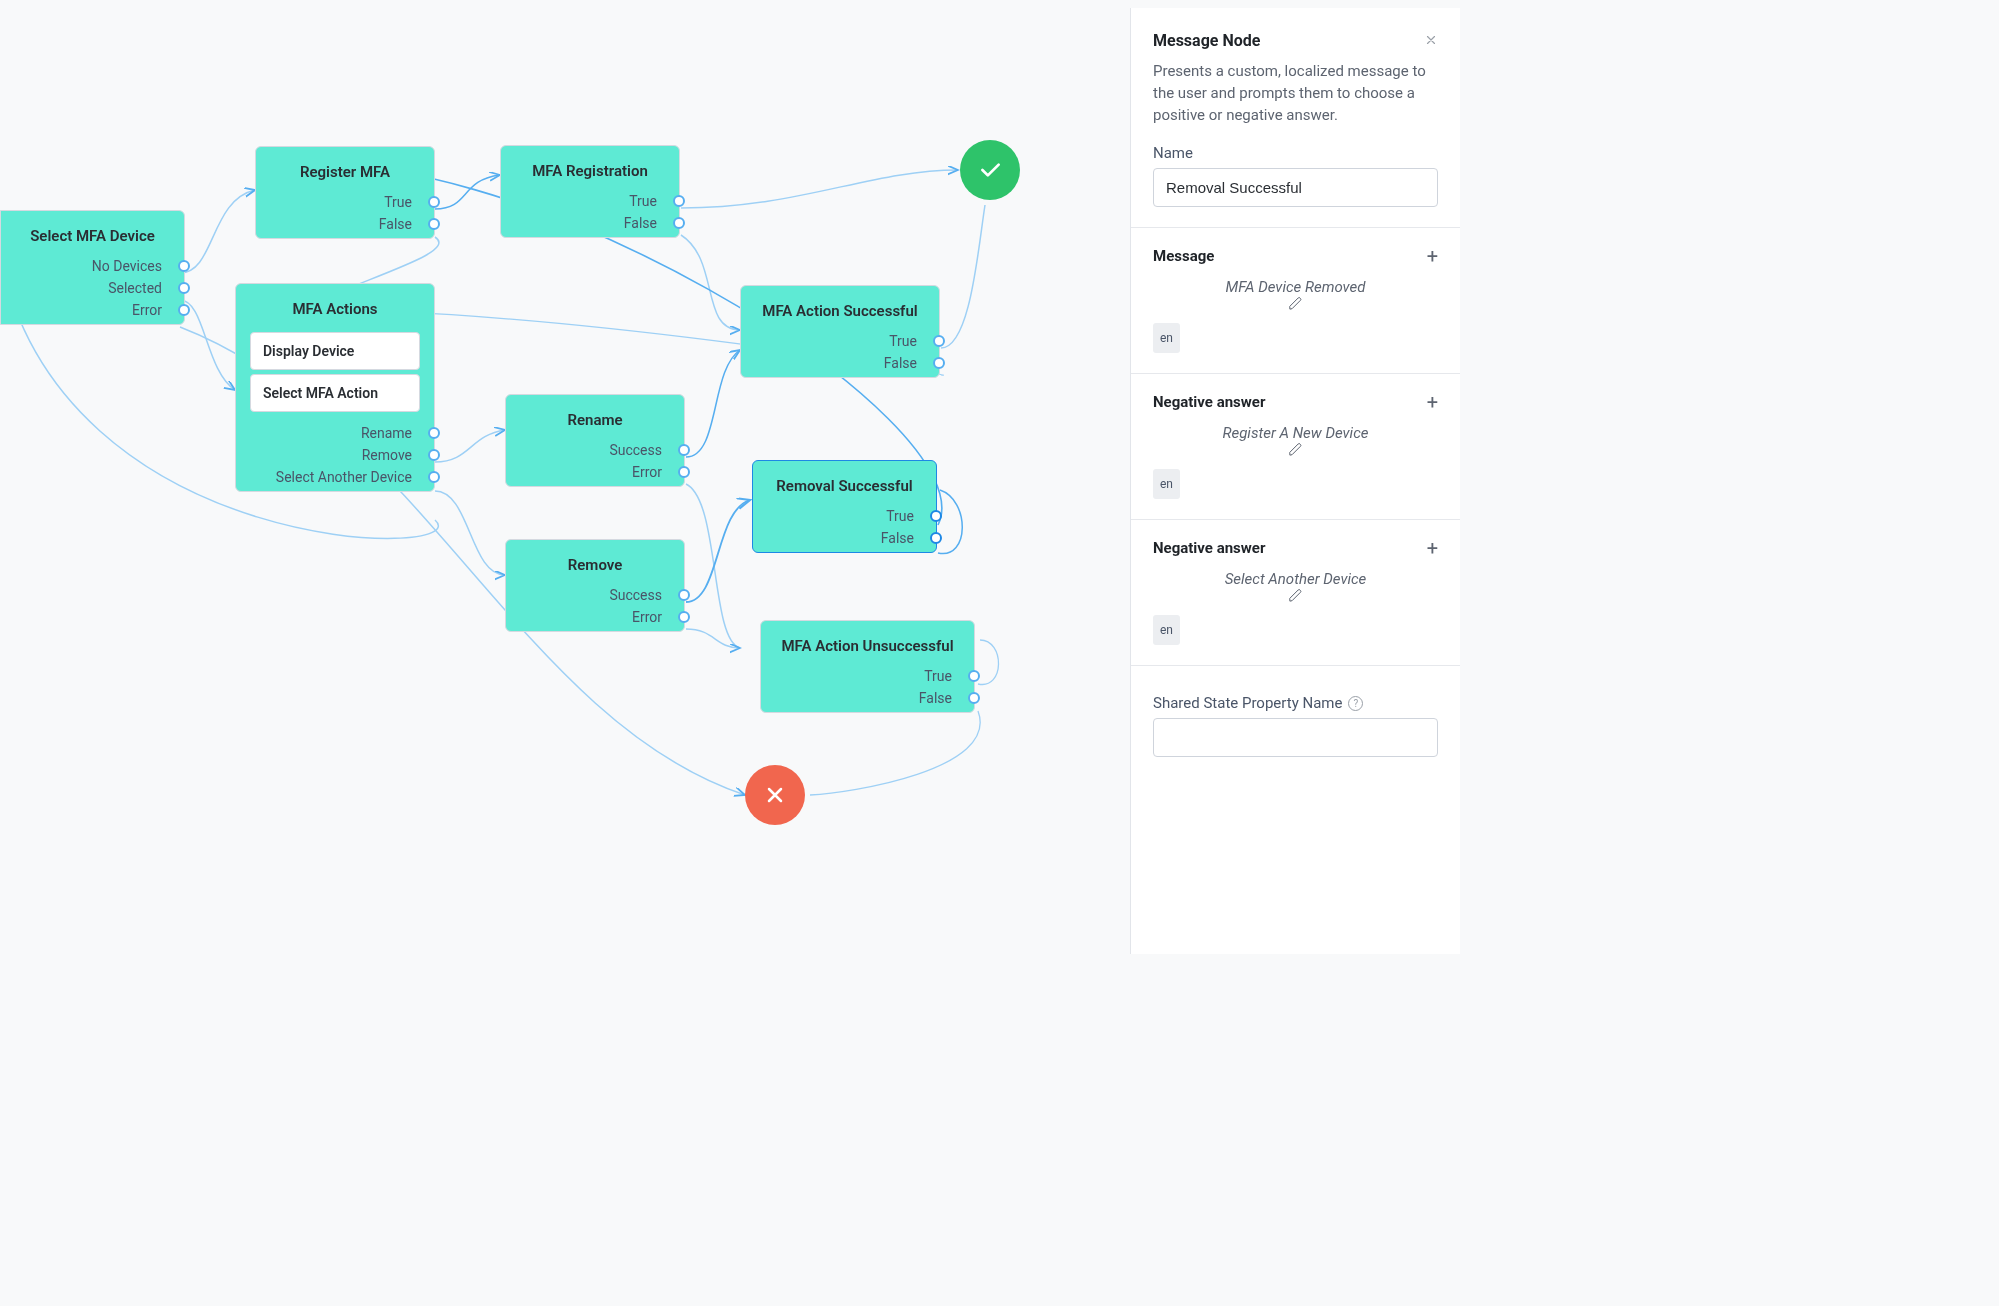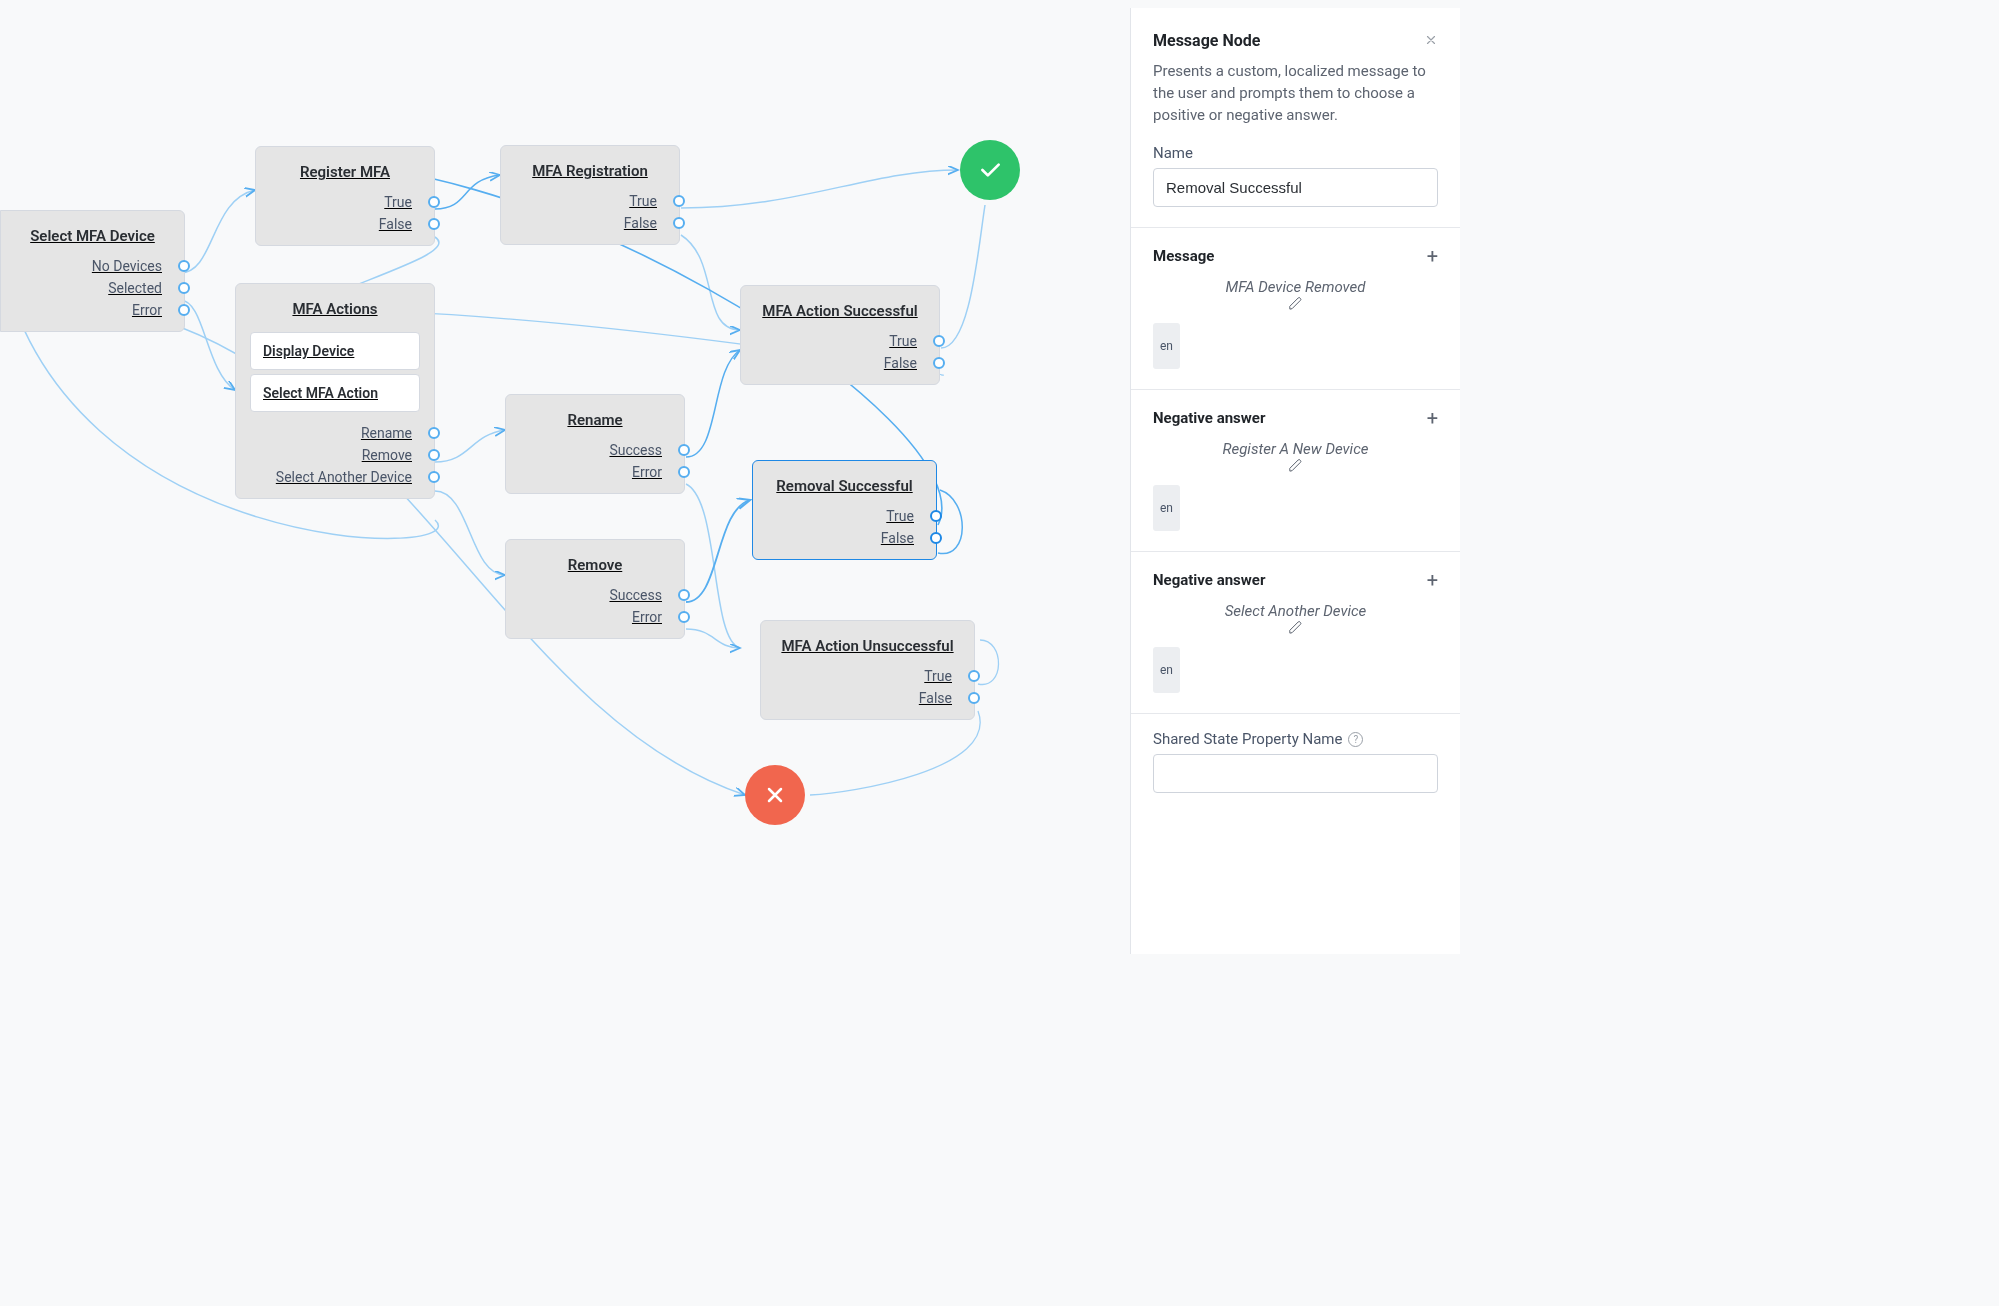--- a/index.html
+++ b/index.html
@@ -20,26 +20,25 @@
   }
   svg.edges {
     position: absolute;
     top: 0; left: 0;
     width: 1030px;
     height: 954px;
     pointer-events: none;
   }
   .node {
     position: absolute;
-    background: #e5e5e5;
+    background: #5eead4;
     border: 1px solid #d5d9e0;
     border-radius: 6px;
-    padding: 10px 14px 10px 14px;
+    padding: 10px 14px 3px 14px;
     min-width: 170px;
-    text-decoration: underline;
   }
   .node.selected {
     border: 1.5px solid #1e88e5;
   }
   .node-title {
     font-weight: 600;
     font-size: 15px;
     color: #2a2e33;
     text-align: center;
     padding: 6px 4px 10px 4px;
@@ -181,21 +180,21 @@
   .pencil {
     color: #5d6470;
     cursor: pointer;
   }
   .lang-pill {
     display: inline-block;
     background: #eceef1;
     color: #4a5568;
     font-size: 12px;
     border-radius: 3px;
-    padding: 16px 7px;
+    padding: 8px 7px;
     margin-top: 8px;
   }
   .help-circle {
     display: inline-flex;
     width: 15px;
     height: 15px;
     border: 1px solid #9aa0a8;
     border-radius: 50%;
     font-size: 10px;
     color: #9aa0a8;
@@ -448,19 +447,19 @@
         <svg width="15" height="15" viewBox="0 0 24 24">
             <path d="M3 21l3.5-.7L20 6.8a2 2 0 0 0 0-2.8l-.9-.9a2 2 0 0 0-2.8 0L2.8 16.6 3 21z" fill="none" stroke="#5d6470" stroke-width="1.6"></path>
           </svg>
       </div>
     </div>
     <span class="lang-pill">en</span>
   </div>
 
   
   <div class="section-divider" style="border-top:1px solid #e6e8ec;">
-    <div class="field-label" style="margin-top:0;">
+    <div class="field-label" style="margin-top:12px;">
       <span>Shared State Property Name</span>
       <span class="help-circle">?</span>
     </div>
     <input class="text-input" value="" style="">
   </div>
 </div>
 
 </body></html>

